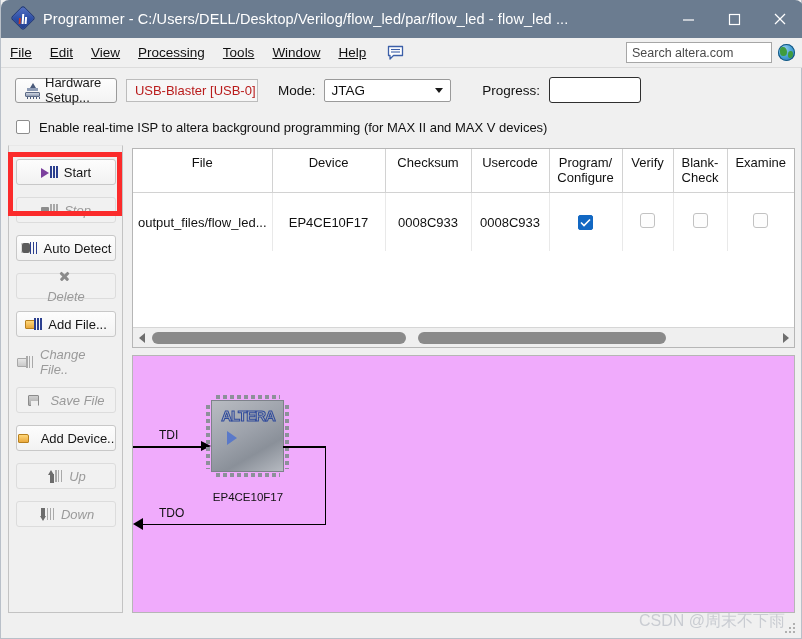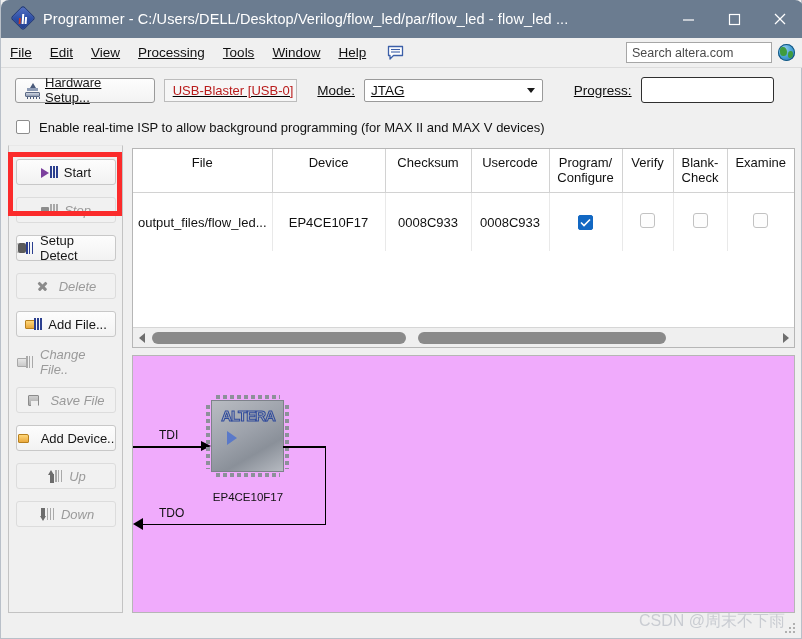--- a/index.html
+++ b/index.html
@@ -88,22 +88,22 @@
   .globe { width: 17px; height: 17px; border-radius: 50%;
     background: radial-gradient(circle at 35% 30%, #9fd4f2 0%, #4aa3d8 45%, #1f6fa8 100%);
     position: relative; overflow: hidden; box-shadow: inset 0 0 0 1px #15567f; }
   .globe::before { content:""; position:absolute; left:2px; top:3px; width:7px; height:9px;
     background:#3f9c3f; border-radius: 40% 60% 50% 50%; }
   .globe::after { content:""; position:absolute; left:10px; top:7px; width:5px; height:7px;
     background:#3f9c3f; border-radius: 50% 40% 60% 40%; }
 
   
   .toolrow {
-    position: absolute; left: 0; top: 69px; width: 773px; height: 42px;
-    display: flex; align-items: center; text-decoration: underline;
+    position: absolute; left: 0; top: 69px; width: 640px; height: 42px;
+    display: flex; align-items: center;
   }
   .btn {
     background: linear-gradient(#fdfdfd,#f3f3f3);
     border: 1px solid #9a9a9a; border-radius: 3px;
     font-size: 13px; color: #1a1a1a;
     display: flex; align-items: center; justify-content: center; gap: 5px;
     font-family: "Liberation Sans", sans-serif;
   }
   .hw-btn { margin-left: 14px; height: 25px; padding: 0 9px; }
   .hw-icon { width: 15px; height: 15px; position: relative; flex:none; }
@@ -377,21 +377,21 @@
     <div class="mode-select">
       <span>JTAG</span>
       <span class="caret"></span>
     </div>
     <div class="prog-label">Progress:</div>
     <div class="progress-box"></div>
   </div>
 
   <div class="isprow">
     <span class="cb"></span>
-    <span class="isp-text">Enable real-time ISP to allow background programming (for MAX II and MAX V devices)</span>
+    <span class="isp-text">Enable real-time ISP to altera background programming (for MAX II and MAX V devices)</span>
   </div>
 
   <div class="sidepanel">
 
     <div class="sidebtn" style="top:13px;">
       <span class="sicon">
           <span class="g-play"></span>
           <span class="g-chiplines"></span>
         </span>
       <span>Start</span>
@@ -403,24 +403,24 @@
           <span class="g-chiplines grey"></span>
         </span>
       <span>Stop</span>
     </div>
 
     <div class="sidebtn" style="top:89px;">
       <span class="sicon">
           <span class="g-binoc"></span>
           <span class="g-chiplines"></span>
         </span>
-      <span>Setup Detect</span>
-    </div>
-
-    <div class="sidebtn disabled" style="top:127px;">
+      <span>Auto Detect</span>
+    </div>
+
+    <div class="sidebtn disabled" style="top:127px;flex-direction:column;">
       <span class="sicon">
           <span class="g-x"></span>
         </span>
       <span>Delete</span>
     </div>
 
     <div class="sidebtn" style="top:165px;">
       <span class="sicon">
           <span class="g-folder"></span>
           <span class="g-chiplines"></span>

